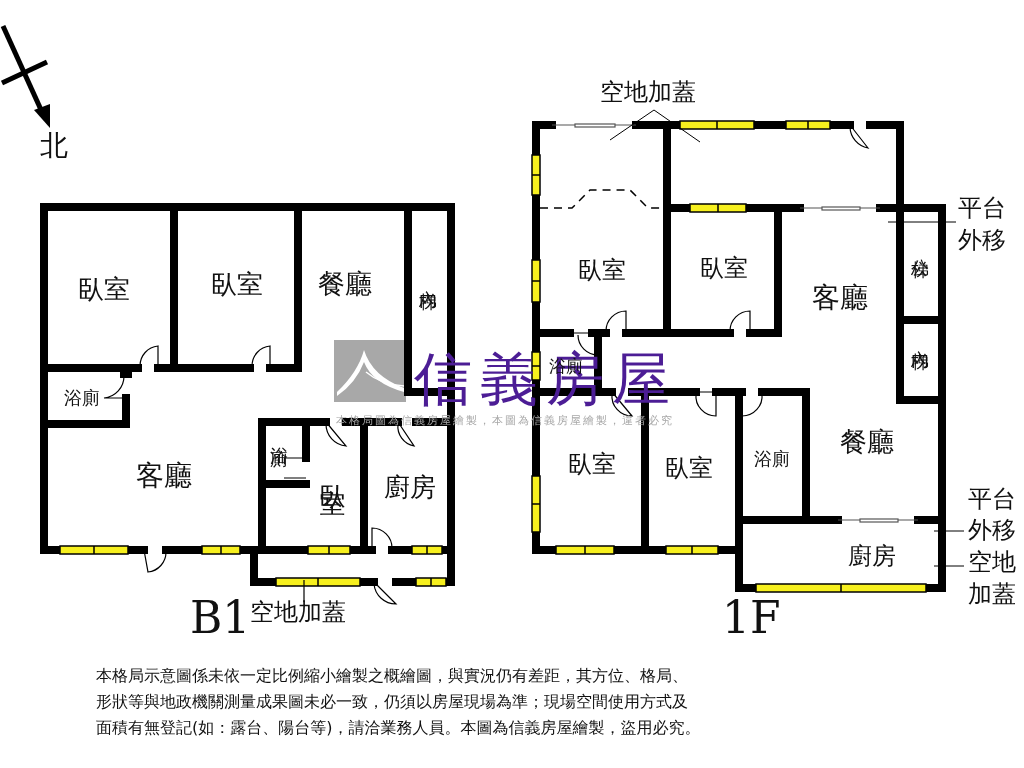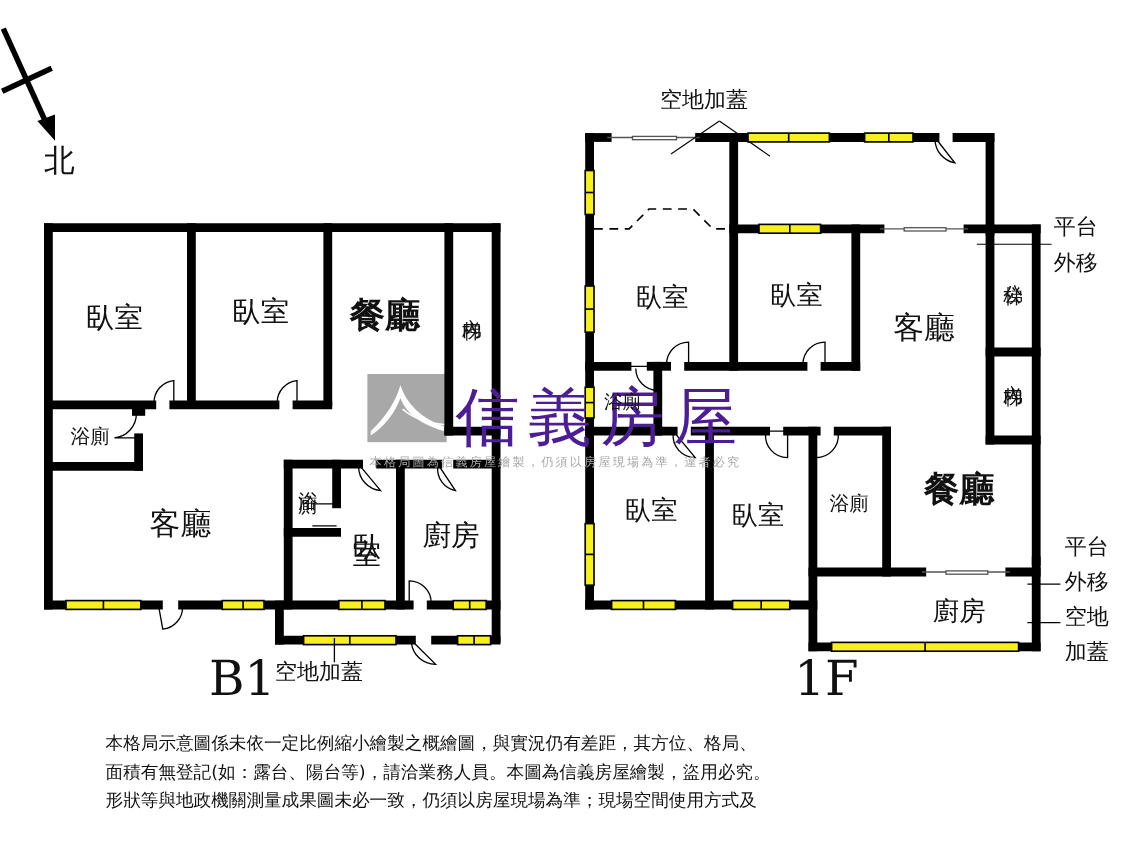--- a/index.html
+++ b/index.html
@@ -1,28 +1,28 @@
 <!DOCTYPE html>
 <html><head>
 <meta charset="utf-8">
 <style>
   html, body { margin:0; padding:0; background:#ffffff; }
   body { width:1024px; height:768px; position:relative; overflow:hidden;
          font-family: "DejaVu Sans", "Liberation Sans", sans-serif; color:#111; }
   svg.plan { position:absolute; left:0; top:0; }
   .lbl { position:absolute; white-space:nowrap; color:#111; line-height:1; }
   .room { font-size:26px; }
-  .room-bold { font-size:32px; font-weight:bold; }
+  .room-bold { font-size:27px; font-weight:normal; }
   .room-sm { font-size:18px; }
   .vert { writing-mode: vertical-rl; letter-spacing:2px; }
   .floor { font-family: "DejaVu Serif", "Liberation Serif", serif; font-size:44px; }
   .note-text { position:absolute; left:96px; top:663px; width:850px; font-size:16px; line-height:26px; color:#111; }
   .wm-text { position:absolute; left:330px; top:341px; font-size:58px; color:#4c1d95; letter-spacing:8px; }
   .wm-sub { position:absolute; left:336px; top:413px; font-size:11px; color:#a8a8a8; letter-spacing:2px; }
-  .ann { font-size:20px; }
+  .ann { font-size:24px; }
 </style>
 </head>
 <body>
 
 <svg class="plan" width="1024" height="768" viewBox="0 0 1024 768">
 
   <g>
     <rect x="334" y="340" width="72" height="62" fill="#a8a8a8"></rect>
     <path d="M337 392 Q 358 372 364 350 Q 372 376 404 388 L404 392 Q 372 383 364 362 Q 356 383 337 396 Z" fill="#ffffff"></path>
     <path d="M366 372 Q 380 384 404 386" stroke="#ffffff" stroke-width="1.5" fill="none"></path>
@@ -192,21 +192,21 @@
   <g stroke="#000" stroke-width="1" fill="none">
     <line x1="654" y1="110" x2="610" y2="140"></line>
     <line x1="654" y1="110" x2="700" y2="142"></line>
     <line x1="888" y1="222" x2="956" y2="222"></line>
     <line x1="934" y1="531" x2="964" y2="531"></line>
     <line x1="934" y1="566" x2="964" y2="566"></line>
   </g>
 </svg>
 
 <div class="wm-text" style="left:414px;">信義房屋</div>
-<div class="wm-sub">本格局圖為信義房屋繪製，仍須以房屋現場為準，違者必究</div>
+<div class="wm-sub">本格局圖為信義房屋繪製，本圖為信義房屋繪製，違者必究</div>
 
 <div class="lbl" style="left:40px;top:132px;font-size:28px;">北</div>
 
 <div class="lbl room" style="left:78px;top:276px;">臥室</div>
 <div class="lbl room" style="left:211px;top:271px;">臥室</div>
 <div class="lbl room-bold" style="left:318px;top:270px;">餐廳</div>
 <div class="lbl room-sm vert" style="left:419px;top:276px;">內梯</div>
 <div class="lbl room-sm" style="left:64px;top:389px;">浴廁</div>
 <div class="lbl room" style="left:136px;top:462px;font-size:28px;">客廳</div>
 <div class="lbl room-sm vert" style="left:270px;top:432px;">浴廁</div>
@@ -231,15 +231,15 @@
 
 <div class="lbl ann" style="left:958px;top:196px;">平台</div>
 <div class="lbl ann" style="left:958px;top:228px;">外移</div>
 <div class="lbl ann" style="left:968px;top:487px;">平台</div>
 <div class="lbl ann" style="left:968px;top:518px;">外移</div>
 <div class="lbl ann" style="left:968px;top:550px;text-align:right;">空地</div>
 <div class="lbl ann" style="left:968px;top:582px;text-align:right;">加蓋</div>
 
 <div class="note-text">
   <div>本格局示意圖係未依一定比例縮小繪製之概繪圖，與實況仍有差距，其方位、格局、</div>
+  <div>形狀等與地政機關測量成果圖未必一致，仍須以房屋現場為準；現場空間使用方式及</div>
   <div>面積有無登記(如：露台、陽台等)，請洽業務人員。本圖為信義房屋繪製，盜用必究。</div>
-  <div>形狀等與地政機關測量成果圖未必一致，仍須以房屋現場為準；現場空間使用方式及</div>
 </div>
 
 </body></html>

